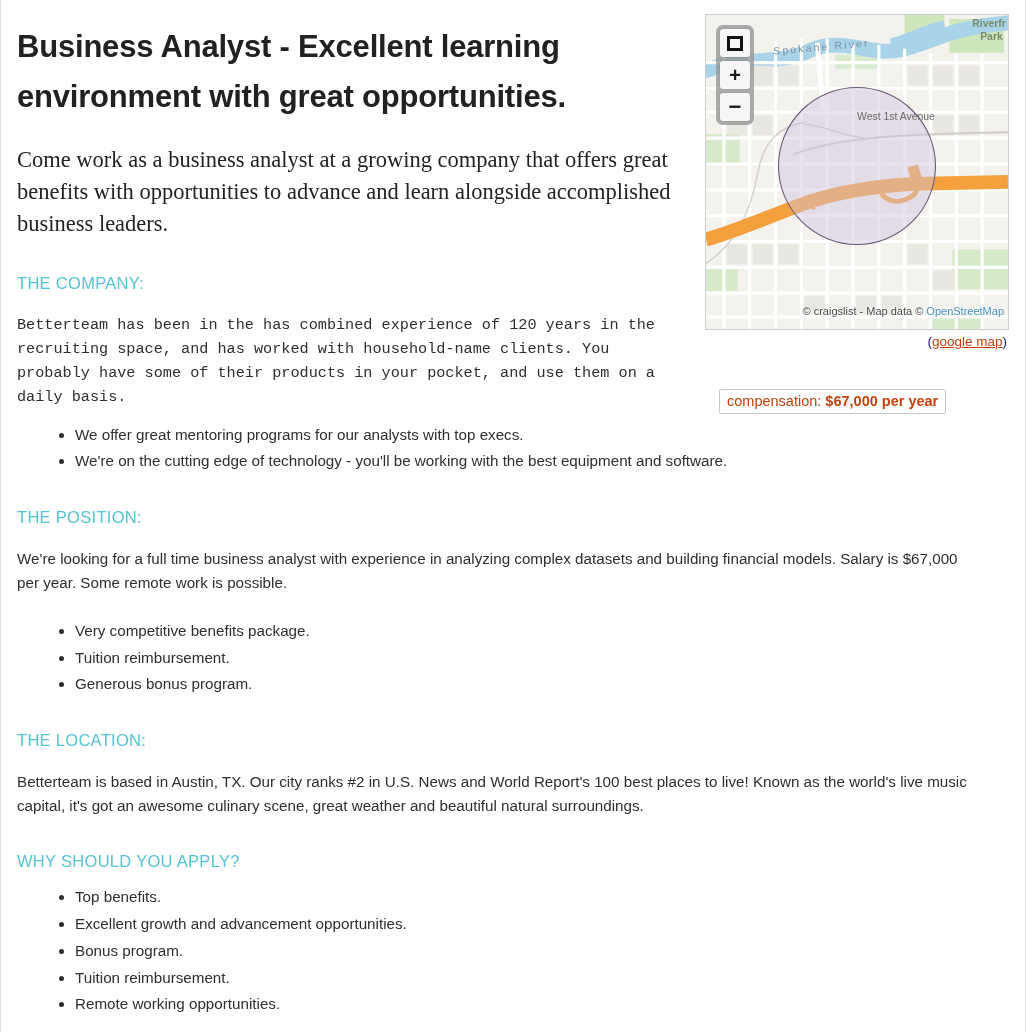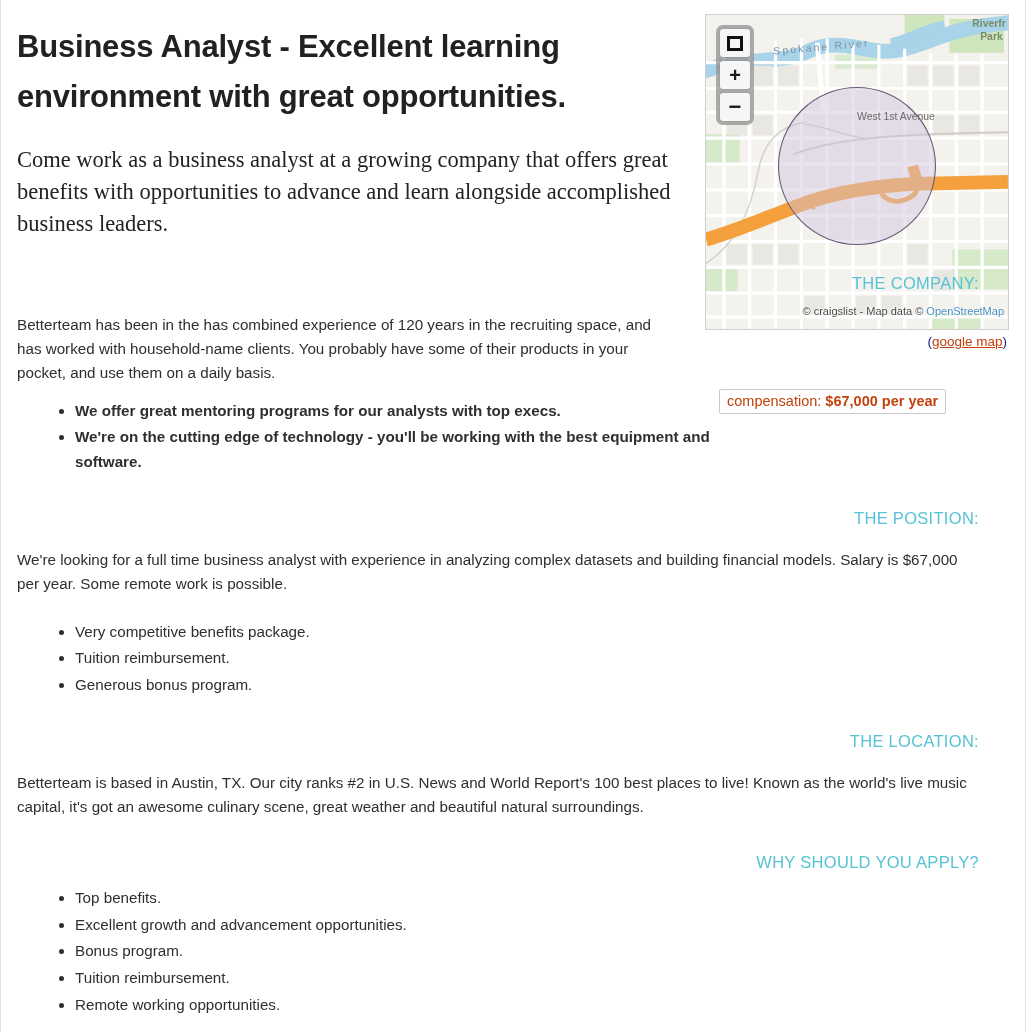--- a/index.html
+++ b/index.html
@@ -161,46 +161,45 @@
     margin: 22px 0 0 0;
     width: 660px;
   }
 
   h2.section-head {
     font-family: "Liberation Sans", sans-serif;
     font-weight: normal;
     font-size: 16.5px;
     letter-spacing: 0.3px;
     margin: 34px 0 0 0;
-    text-align: right;
   }
 
   p.body-text {
     font-family: "Liberation Sans", sans-serif;
     font-size: 15.2px;
     line-height: 1.58;
     color: #2f2f2f;
     margin: 20px 0 0 0;
   }
-  p.body-text.narrow { width: 662px; }
+  p.body-text.narrow { width: 662px; font-family: Liberation Mono, monospace; }
 
   ul.bullets {
     margin: 14px 0 0 0;
     padding-left: 58px;
     list-style: disc;
   }
   ul.bullets li {
     font-family: "Liberation Sans", sans-serif;
     font-size: 15.2px;
     line-height: 1.63;
     color: #2f2f2f;
     margin: 0 0 1px 0;
     max-width: 640px;
   }
-  ul.bullets.wide li { max-width: 660px; font-weight: bold; }
+  ul.bullets.wide li { max-width: 660px; }
   ul.bullets.tight li { margin-bottom: 2px; }
 
   .gap-sm { height: 10px; }
 </style>
 </head>
 <body>
 
 <div class="page">
 
   <div class="map-col">

